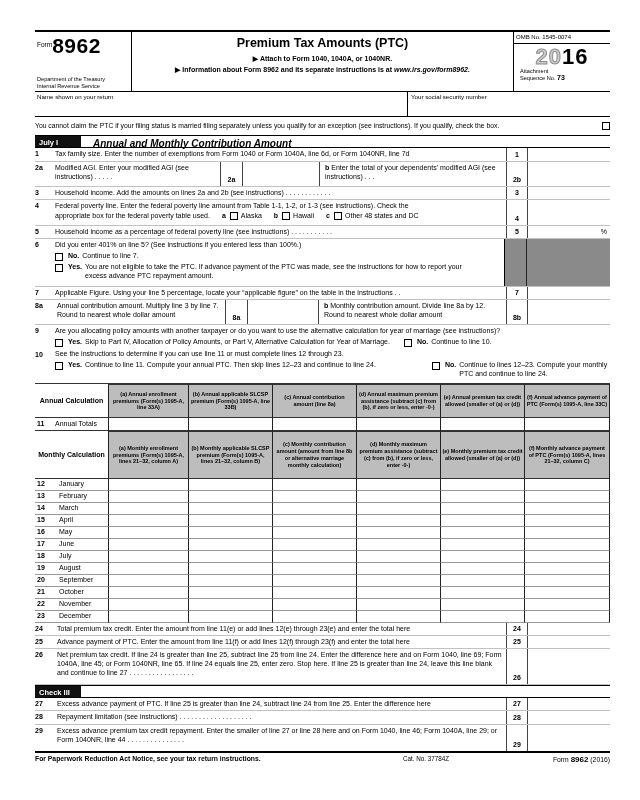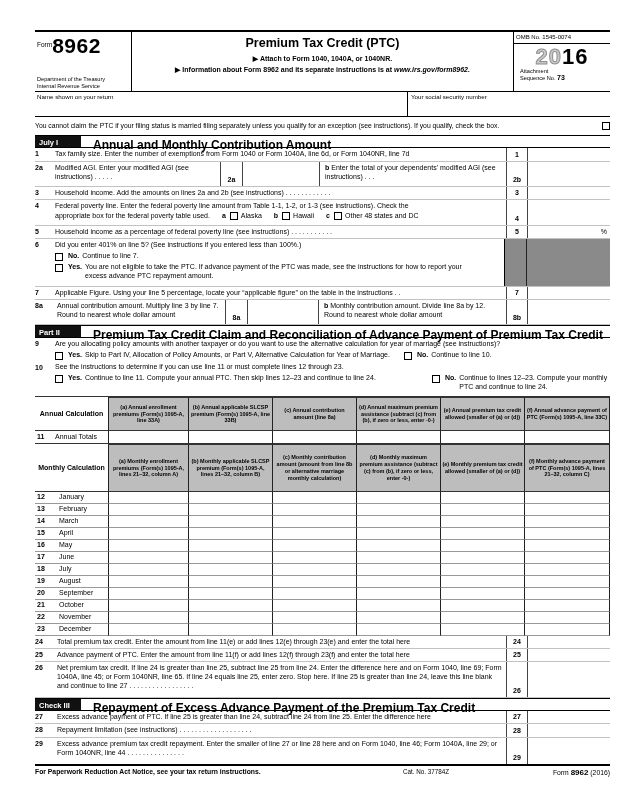--- a/index.html
+++ b/index.html
@@ -33,21 +33,21 @@
   .name-r { width: 203px; border-left: 1px solid #000; padding: 1px 3px; }
 
   .notice { display: flex; align-items: center; height: 18px; padding: 2px 0; font-size: 6.8px; }
   .notice-text { flex: 1; padding-right: 10px; }
 
   .cb { width: 8px; height: 8px; border: 1px solid #000; display: inline-block; background: #fff; flex: none; vertical-align: -1px; }
 
   
   .pbar { display: flex; align-items: stretch; border-top: 1px solid #000; border-bottom: 1px solid #000; height: 13px; }
   .pbadge { background: #111; color: #fff; font-weight: bold; font-size: 7.5px; width: 46px; padding: 1.5px 0 0 4px; }
-  .ptitle { font-weight: bold; font-size: 12px; padding: 1.5px 0 0 12px; }
+  .ptitle { font-weight: bold; font-size: 10px; padding: 1.5px 0 0 12px; font-style: italic; }
 
   
   .row { display: flex; border-bottom: 1px solid #c2c2c2; align-items: stretch; }
   .ln { width: 20px; font-weight: bold; padding-top: 2px; flex: none; }
   .tx { flex: 1; padding: 2px 4px 0 0; }
   .rc-num { width: 22px; flex: none; border-left: 1px solid #444; border-right: 1px solid #444;
             font-weight: bold; display: flex; align-items: flex-end; justify-content: center; padding-bottom: 1px; }
   .rc-ent { width: 82px; flex: none; }
   .rc-pct { display: flex; align-items: flex-end; justify-content: flex-end; padding: 0 3px 1px 0; }
   .mini { display: flex; flex: none; border-left: 1px solid #444; border-right: 1px solid #444; }
@@ -92,21 +92,21 @@
 
   <div class="hdr">
     <div class="hdr-l">
       <span class="form-word">Form</span><span class="form-num">8962</span>
       <div class="dept">
         <div>Department of the Treasury</div>
         <div>Internal Revenue Service</div>
       </div>
     </div>
     <div class="hdr-c">
-      <div class="h-title">Premium Tax Credit (PTC)</div>
+      <div class="h-title">Premium Tax Amounts (PTC)</div>
       <div class="h-sub">▶ Attach to Form 1040, 1040A, or 1040NR.</div>
       <div class="h-sub"><span>▶ Information about Form 8962 and its separate instructions is at </span><i>www.irs.gov/form8962.</i></div>
     </div>
     <div class="hdr-r">
       <div class="omb">OMB No. 1545-0074</div>
       <div class="yr"><span class="y20">20</span><span>16</span></div>
       <div class="att">
         <div>Attachment</div>
         <div><span>Sequence No. </span><b>73</b></div>
       </div>
@@ -216,24 +216,20 @@
     <div class="tx" style="flex:none;width:168px">Annual contribution amount. Multiply line 3 by line 7. Round to nearest whole dollar amount</div>
     <div class="mini">
       <div class="mini-lbl">8a</div>
       <div style="width:70px"></div>
     </div>
     <div class="tx" style="padding-left:5px"><b>b</b> <span>Monthly contribution amount. Divide line 8a by 12. Round to nearest whole dollar amount</span></div>
     <div class="rc-num">8b</div>
     <div class="rc-ent"></div>
   </div>
 
-  <div class="pbar">
-    <span class="pbadge">Part II</span>
-    <span class="ptitle">Premium Tax Credit Claim and Reconciliation of Advance Payment of Premium Tax Credit</span>
-  </div>
 
   <div style="display:flex;height:24px">
     <div class="ln">9</div>
     <div style="flex:1">
       <div style="padding-top:2px">Are you allocating policy amounts with another taxpayer or do you want to use the alternative calculation for year of marriage (see instructions)?</div>
       <div style="display:flex;margin-top:2px">
         <div class="opt" style="margin:0">
               <span class="cb"></span>
               <b>Yes.</b>
               <span>Skip to Part IV, Allocation of Policy Amounts, or Part V, Alternative Calculation for Year of Marriage.</span>
@@ -443,21 +439,20 @@
 
   <div class="row" style="height:36px">
     <div class="ln" style="width:22px">26</div>
     <div class="tx">Net premium tax credit. If line 24 is greater than line 25, subtract line 25 from line 24. Enter the difference here and on Form 1040, line 69; Form 1040A, line 45; or Form 1040NR, line 65. If line 24 equals line 25, enter zero. Stop here. If line 25 is greater than line 24, leave this line blank and continue to line 27   .   .   .   .   .   .   .   .   .   .   .   .   .   .   .   .   .</div>
     <div class="rc-num">26</div>
     <div class="rc-ent"></div>
   </div>
 
   <div class="pbar">
     <span class="pbadge">Check III</span>
-    <span class="ptitle">Repayment of Excess Advance Payment of the Premium Tax Credit</span>
   </div>
 
   <div class="row" style="height:13px">
     <div class="ln" style="width:22px">27</div>
     <div class="tx">Excess advance payment of PTC. If line 25 is greater than line 24, subtract line 24 from line 25. Enter the difference here</div>
     <div class="rc-num">27</div>
     <div class="rc-ent"></div>
   </div>
 
   <div class="row" style="height:14px">

